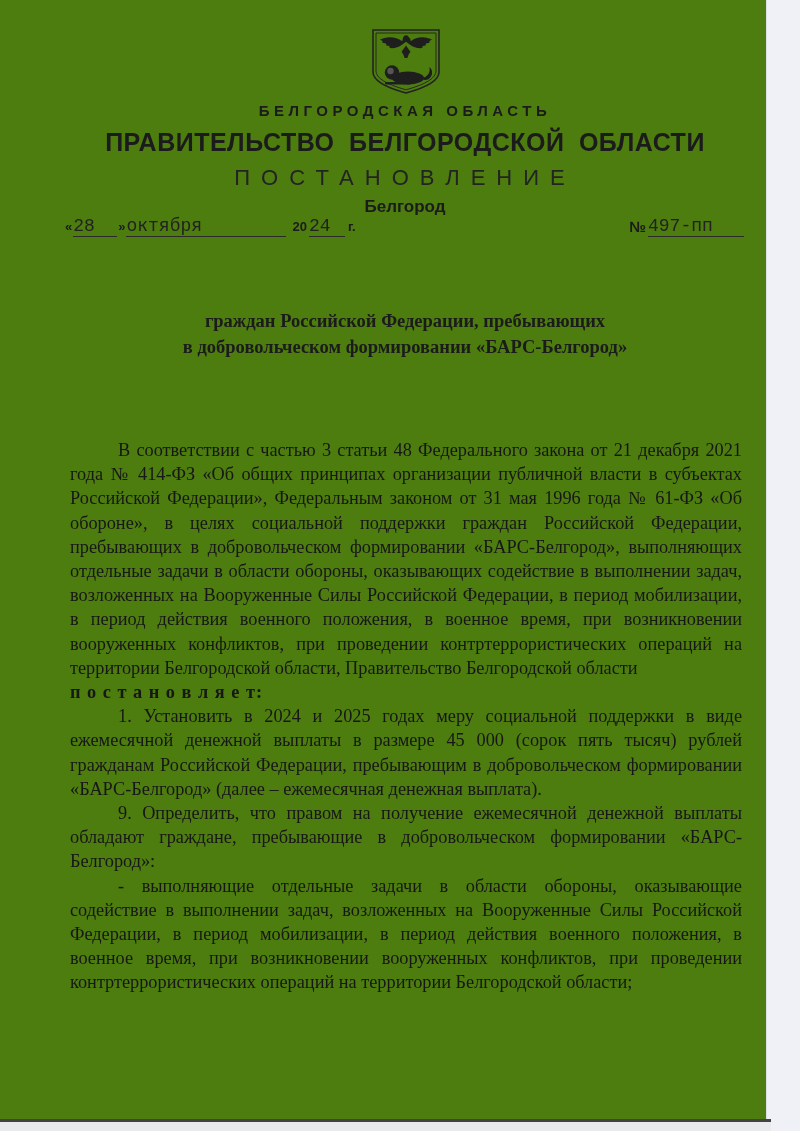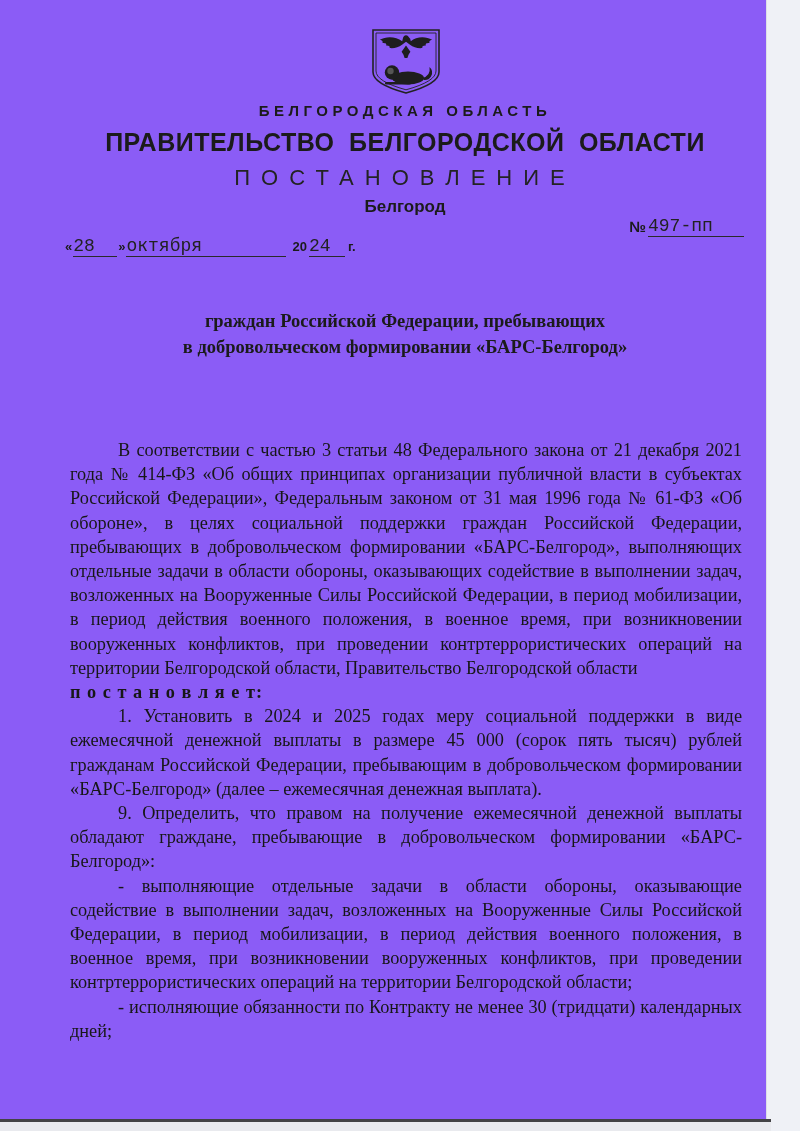--- a/index.html
+++ b/index.html
@@ -1,17 +1,17 @@
 <!DOCTYPE html>
 <html lang="ru"><head>
 <meta charset="utf-8">
 <style>
   html,body{margin:0;padding:0;background:#ffffff;}
   .canvas{
-    position:relative;width:800px;height:1131px;background:#8b5cf6;
+    position:relative;width:800px;height:1131px;background:#4d7c0f;
     overflow:hidden;font-family:"Liberation Serif",serif;color:#1b1b1b;
   }
   
   .scan-right-strip{position:absolute;top:0;left:766px;width:34px;height:1131px;
     background:#eff1f6;border-left:1px solid #dddfe6;}
   .scan-bottom-line{position:absolute;top:1119px;left:0;width:771px;height:3px;background:#434345;}
   .scan-bottom-strip{position:absolute;top:1122px;left:0;width:771px;height:9px;background:#e9eaee;}
 
   
   .emblem{position:absolute;left:365px;top:26px;width:82px;height:72px;}
@@ -23,21 +23,21 @@
   .city{top:197px;font-size:17px;font-weight:bold;}
 
   
   .dateline{position:absolute;left:64px;top:216px;width:680px;height:26px;
     font-family:"Liberation Sans",sans-serif;font-size:13px;font-weight:bold;}
   .dl-left{position:absolute;left:0;top:0;display:flex;align-items:flex-end;}
   .dl-right{position:absolute;right:0;top:0;display:flex;align-items:flex-end;}
   .tw{font-family:"Liberation Mono",monospace;font-weight:400;font-size:18px;color:#222;}
   .u{display:inline-block;border-bottom:1.5px solid #2a2a2a;line-height:20px;}
   .u-day{min-width:44px;}
-  .u-month{min-width:160px;margin-top:20px;}
+  .u-month{min-width:160px;}
   .u-year{min-width:36px;}
   .u-num{min-width:96px;}
   .dl-q{font-size:13px;font-weight:bold;line-height:20px;padding:0 1px;}
   .dl-20{line-height:20px;padding:0 2px 0 6px;}
   .dl-g{line-height:20px;padding-left:3px;}
   .no-sign{font-size:15px;line-height:20px;padding-right:2px;}
 
   
   .doc-title{position:absolute;left:40px;top:308px;width:730px;text-align:center;
     font-weight:bold;font-size:18.5px;line-height:26px;}
@@ -98,19 +98,18 @@
   </div>
 
   <div class="body-text">
     <p class="para">
       <span>В соответствии с частью 3 статьи 48 Федерального закона от 21 декабря 2021 года № 414-ФЗ «Об общих принципах организации публичной власти в субъектах Российской Федерации», Федеральным законом от 31 мая 1996 года № 61-ФЗ «Об обороне», в целях социальной поддержки граждан Российской Федерации, пребывающих в добровольческом формировании «БАРС-Белгород», выполняющих отдельные задачи в области обороны, оказывающих содействие в выполнении задач, возложенных на Вооруженные Силы Российской Федерации, в период мобилизации, в период действия военного положения, в военное время, при возникновении вооруженных конфликтов, при проведении контртеррористических операций на территории Белгородской области, Правительство Белгородской области</span>
       <span class="resolves">п о с т а н о в л я е т:</span>
     </p>
     <p class="para">1. Установить в 2024 и 2025 годах меру социальной поддержки в виде ежемесячной денежной выплаты в размере 45 000 (сорок пять тысяч) рублей гражданам Российской Федерации, пребывающим в добровольческом формировании «БАРС-Белгород» (далее – ежемесячная денежная выплата).</p>
     <p class="para">9. Определить, что правом на получение ежемесячной денежной выплаты обладают граждане, пребывающие в добровольческом формировании «БАРС-Белгород»:</p>
     <p class="para">- выполняющие отдельные задачи в области обороны, оказывающие содействие в выполнении задач, возложенных на Вооруженные Силы Российской Федерации, в период мобилизации, в период действия военного положения, в военное время, при возникновении вооруженных конфликтов, при проведении контртеррористических операций на территории Белгородской области;</p>
-    <p class="para">- исполняющие обязанности по Контракту не менее 30 (тридцати) календарных дней;</p>
   </div>
 
   <div class="scan-right-strip"></div>
   <div class="scan-bottom-line"></div>
   <div class="scan-bottom-strip"></div>
 </div>
 
 </body></html>

